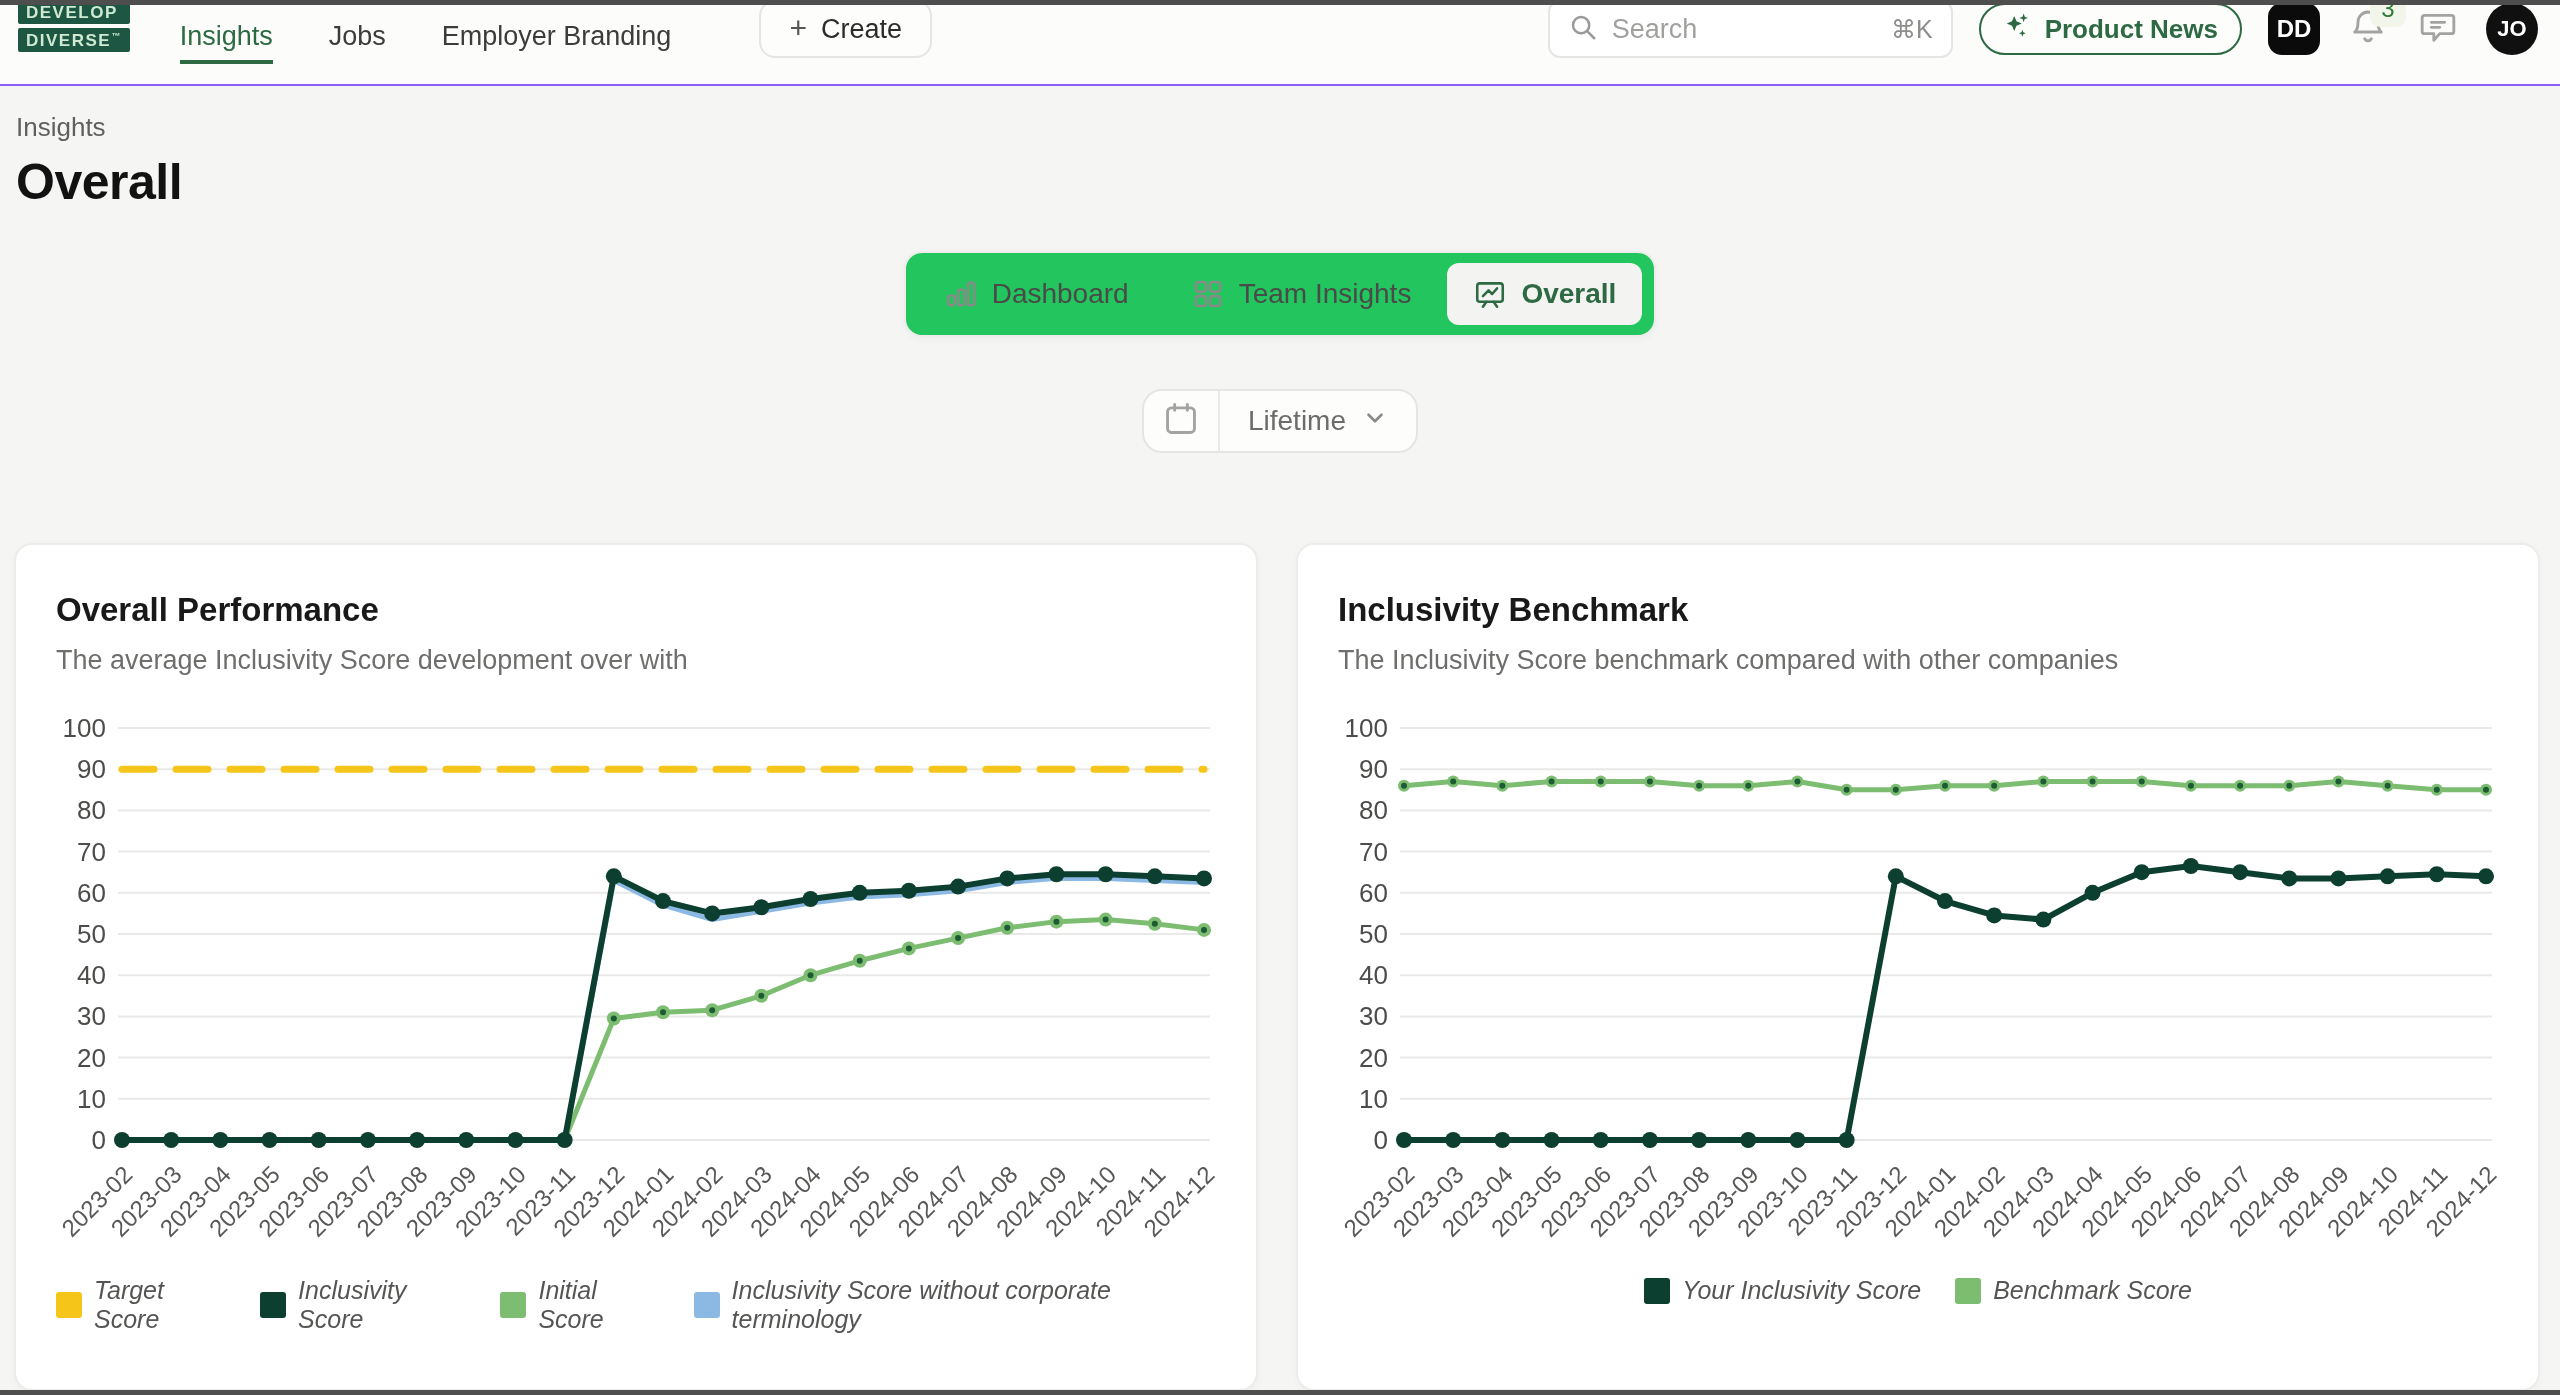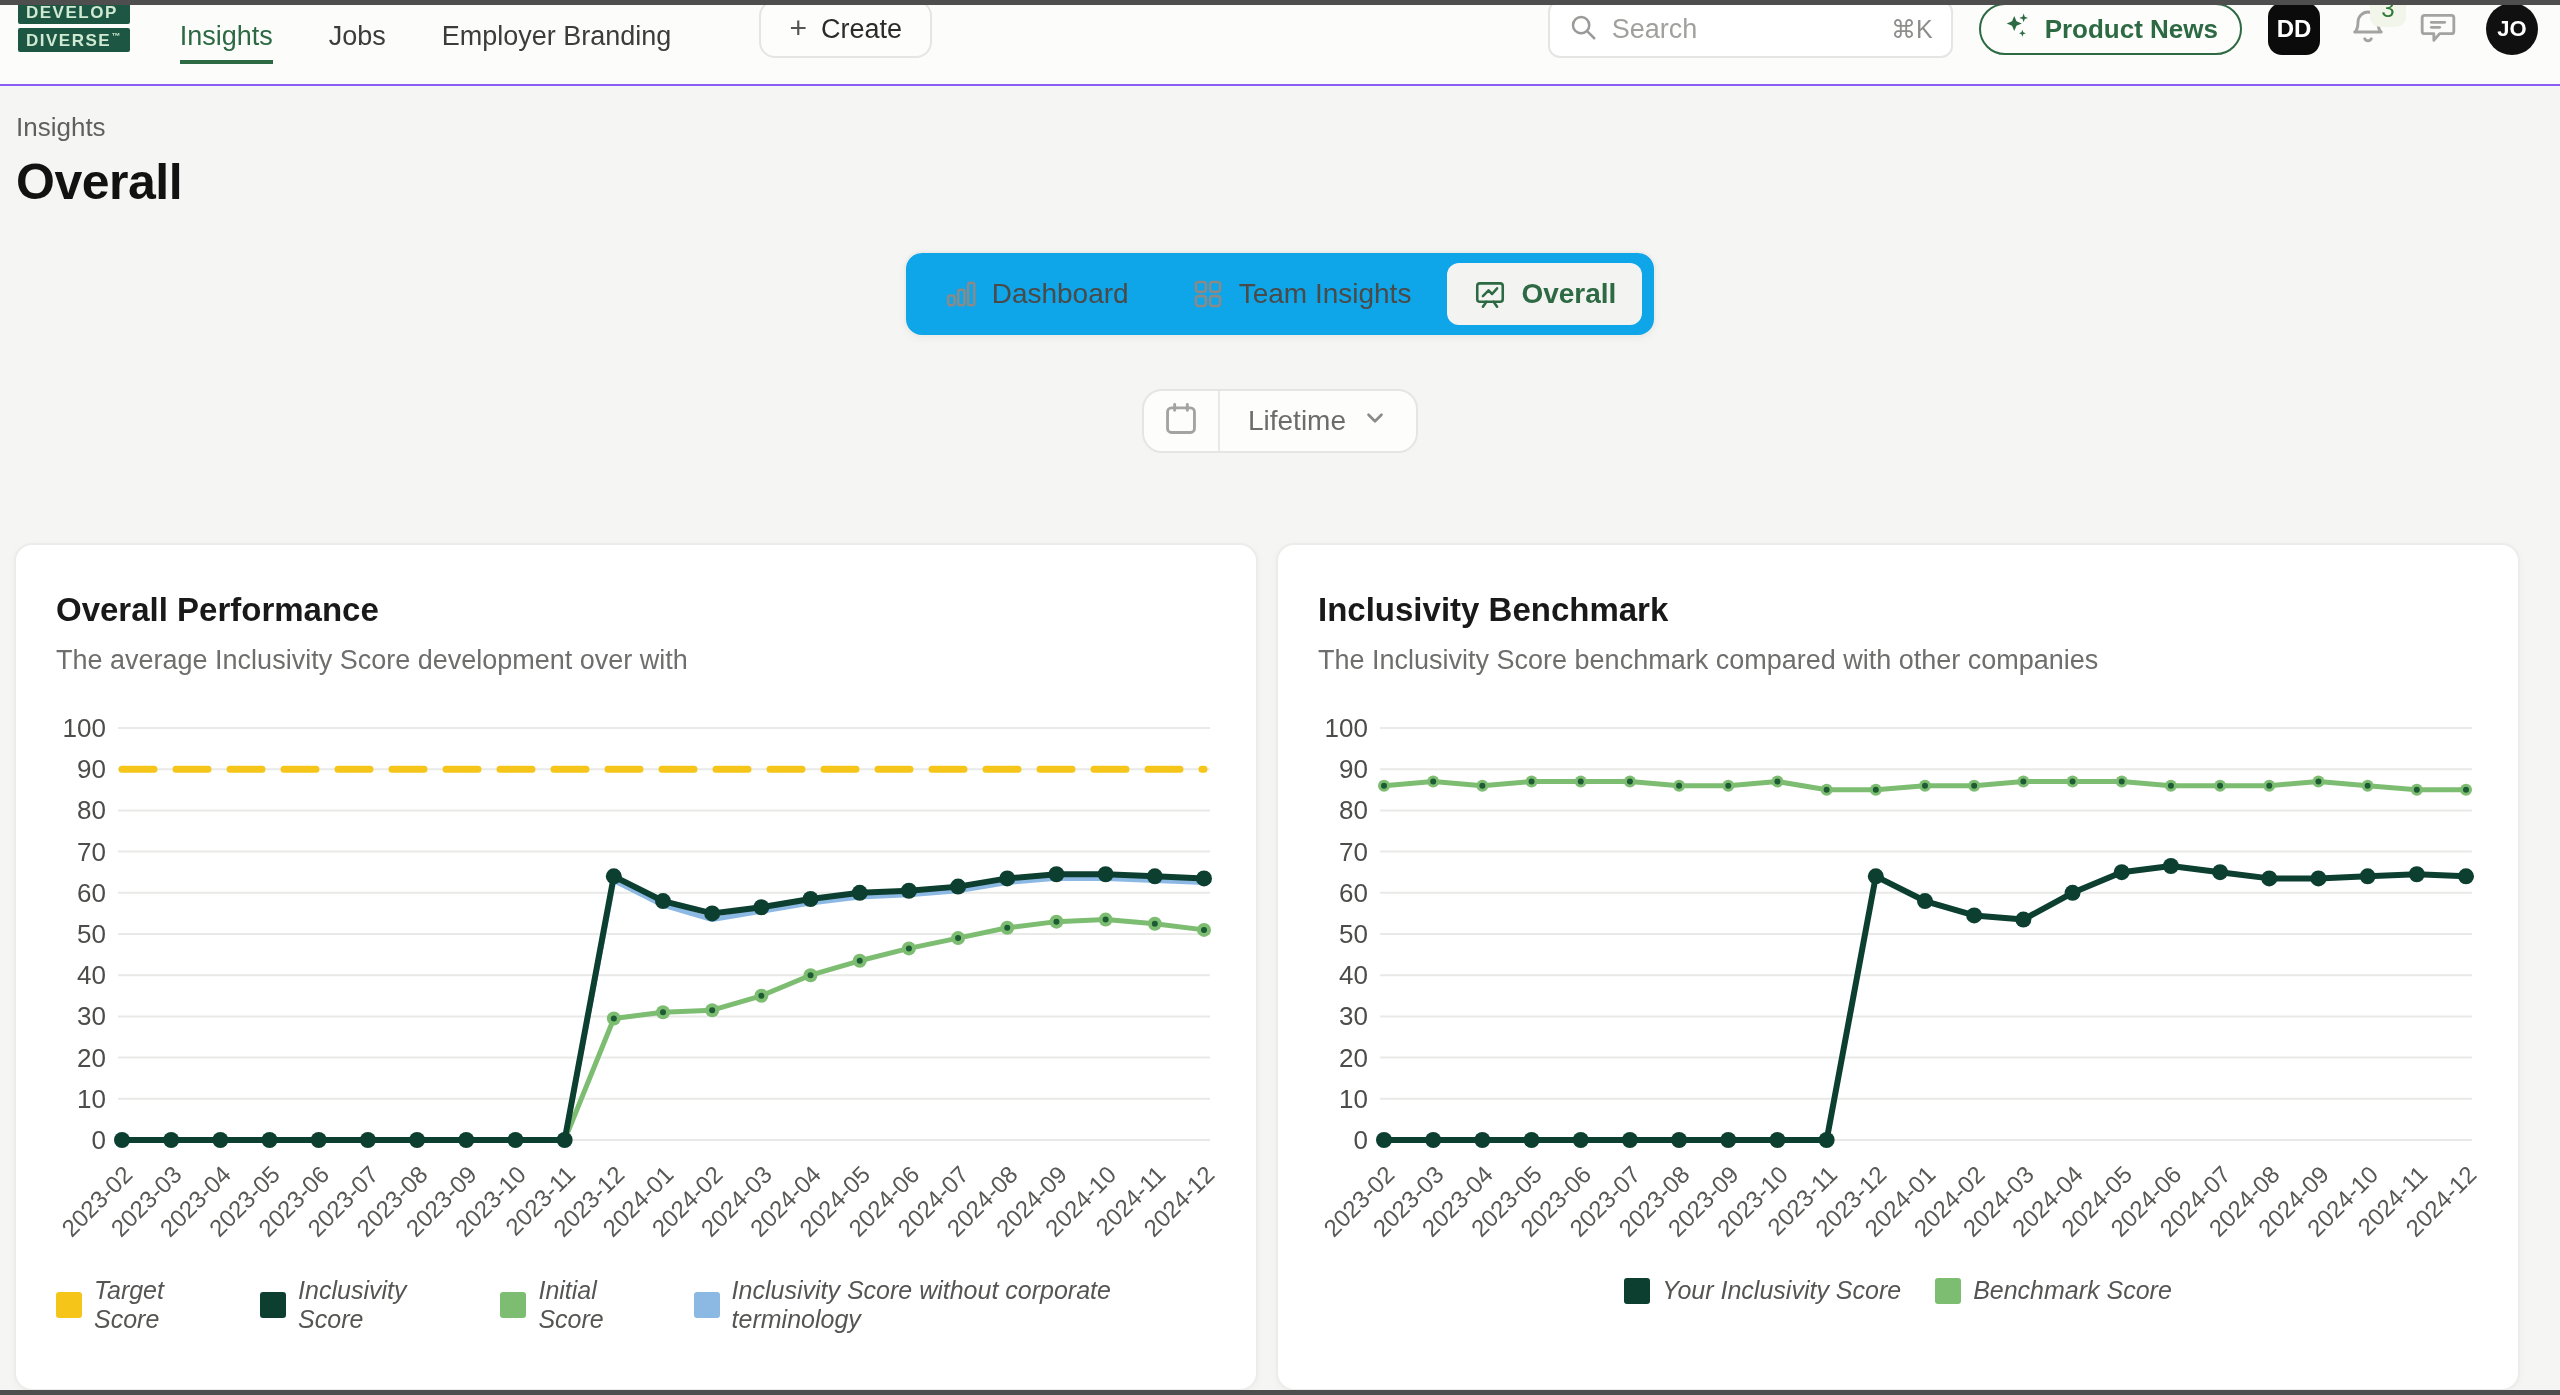--- a/index.html
+++ b/index.html
@@ -34,32 +34,32 @@
   .notif-badge { position:absolute; top:-12px; right:-16px; min-width:36px; height:36px; background:#f1f5ea; color:#2d7a35; border-radius:10px; font-size:24px; display:flex; align-items:center; justify-content:center; padding:0 6px; }
   .avatar { width:52px; height:52px; background:#101010; color:#fff; border-radius:50%; display:flex; align-items:center; justify-content:center; font-size:22px; font-weight:bold; cursor:pointer; }
 
   
   .page-head { padding:26px 24px 0 16px; }
   .breadcrumb { font-size:26px; color:#5f5f5d; }
   .page-title { font-size:50px; font-weight:bold; color:#121212; margin-top:10px; letter-spacing:-0.5px; }
 
   
   .tabs-row { display:flex; justify-content:center; margin-top:40px; }
-  .tab-group { display:flex; align-items:center; gap:10px; background:#0ea5e9; border:2px solid #ececea; border-radius:18px; padding:10px 12px; box-shadow:0 2px 8px rgba(0,0,0,.04); }
+  .tab-group { display:flex; align-items:center; gap:10px; background:#22c55e; border:2px solid #ececea; border-radius:18px; padding:10px 12px; box-shadow:0 2px 8px rgba(0,0,0,.04); }
   .tab { display:flex; align-items:center; gap:14px; padding:14px 26px; border-radius:12px; font-size:28px; color:#4a4a48; font-weight:500; cursor:pointer; }
   .tab.active { background:#f3f3f1; color:#2d6a43; font-weight:600; }
 
   
   .filter-row { display:flex; justify-content:center; margin-top:52px; }
   .date-filter { display:inline-flex; align-items:stretch; border:2px solid #e5e5e3; border-radius:20px; background:#fdfdfc; height:64px; overflow:hidden;justify-content:center; }
   .date-filter .cal-seg { width:76px; display:flex; align-items:center; justify-content:center; border-right:2px solid #e9e9e7; cursor:pointer; }
   .date-filter .range-seg { display:flex; align-items:center; gap:16px; padding:0 28px; font-size:28px; color:#6c6c6a; cursor:pointer; }
 
   
-  .cards { display:flex; gap:18px; padding:0 15px 0 14px; margin-top:90px; }
+  .cards { display:flex; gap:38px; padding:0 15px 0 14px; margin-top:90px; }
   .card { background:#fff; border:2px solid #ececea; border-radius:18px; width:1244px; height:848px; padding:46px 40px 0 40px; box-shadow:0 2px 8px rgba(0,0,0,.03); }
   .card-title { font-size:33px; font-weight:bold; color:#191919; }
   .card-subtitle { font-size:27px; color:#6e6e6c; margin-top:16px; }
   .chart-svg { margin-top:26px; display:block; }
   .legend { display:flex; justify-content:center; align-items:center; gap:34px; margin-top:2px; }
   .legend-item { display:flex; align-items:center; gap:12px;font-style:italic; }
   .legend-swatch { width:26px; height:26px; border-radius:3px; flex:none; }
   .legend-label { font-size:25px; color:#555553; }
 </style>
 </head>

